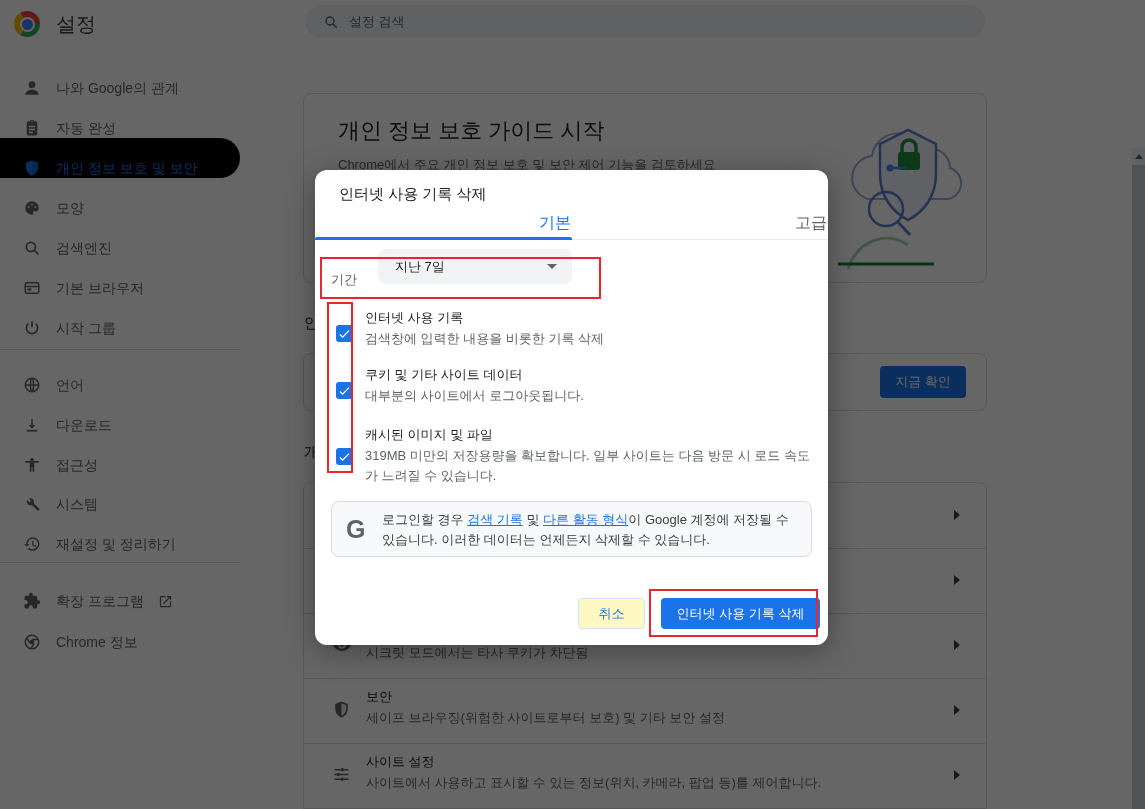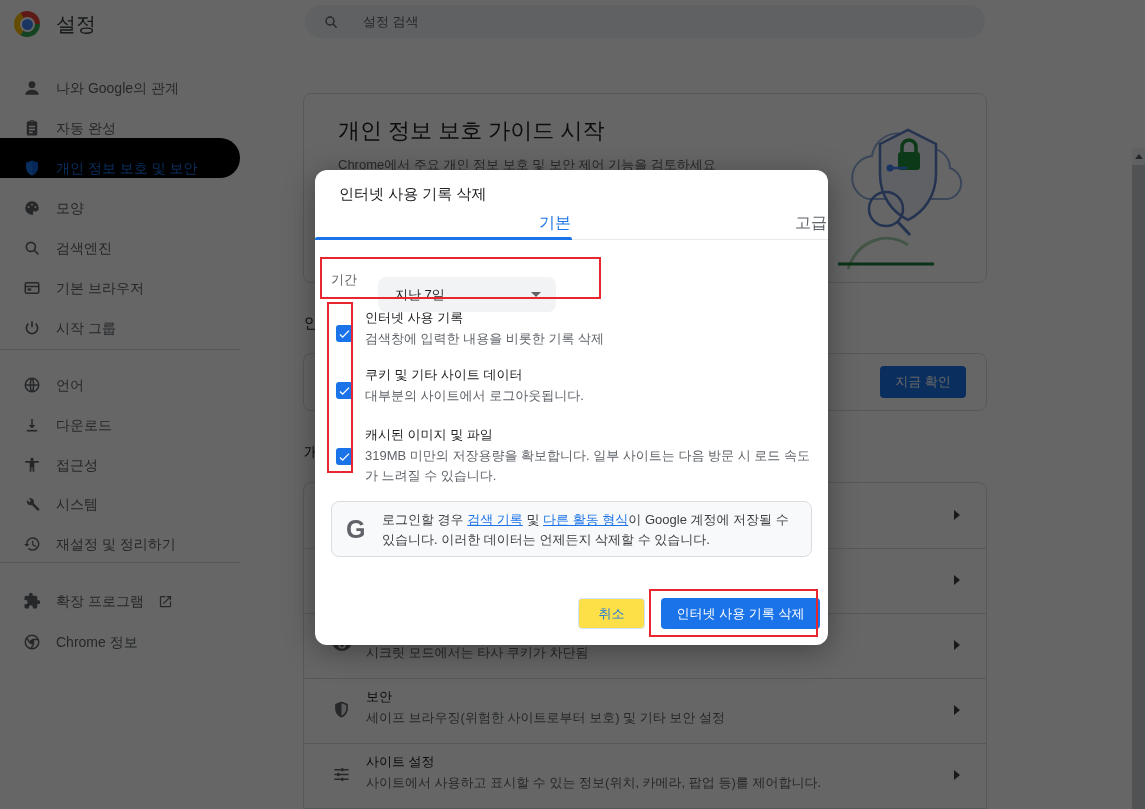--- a/index.html
+++ b/index.html
@@ -16,55 +16,55 @@
   .sb-title{margin-left:16px;font-size:20px;color:#3c4043;}
   .sb-item{position:absolute;left:0;width:240px;height:40px;display:flex;align-items:flex-end;cursor:pointer;}
   .sb-item .ic{width:20px;height:20px;margin-left:22px;flex:none;display:flex;align-items:center;justify-content:center;}
   .sb-item .lbl{margin-left:14px;font-size:14px;font-weight:500;color:#5f6368;white-space:nowrap;}
   .sb-item.sel{background:#000000;border-radius:0 24px 24px 0;}
   .sb-item.sel .lbl{color:#1a73e8;}
   .sb-div{position:absolute;left:0;width:240px;border-top:1px solid #dadce0;}
   svg.gi{fill:#5f6368;}
   
   .searchbar{left:305px;top:5px;width:680px;height:33px;border-radius:17px;background:#f1f3f4;display:flex;align-items:center;}
-  .searchbar .ph{font-size:13px;color:#5f6368;margin-left:24px;}
+  .searchbar .ph{font-size:13px;color:#5f6368;margin-left:10px;}
   .card{position:absolute;background:#fff;border:1px solid #dadce0;border-radius:8px;box-sizing:border-box;}
   .sec-head{position:absolute;font-size:15px;font-weight:500;color:#202124;white-space:nowrap;}
   .btn-blue{background:#1a73e8;color:#fff;font-size:13px;font-weight:500;border:none;border-radius:4px;cursor:pointer;
             display:flex;align-items:center;justify-content:center;font-family:inherit;margin-left:8px;}
   .row{position:absolute;left:0;width:682px;height:65px;border-bottom:1px solid #dadce0;cursor:pointer;}
   .row .ric{position:absolute;left:28px;top:22px;width:20px;height:20px;}
   .row .rt{position:absolute;left:62px;top:10px;font-size:13px;color:#202124;}
   .row .rs{position:absolute;left:62px;top:31px;font-size:13px;color:#5f6368;white-space:nowrap;}
   .chev{position:absolute;right:26px;top:27px;width:0;height:0;border-left:6px solid #3c4043;
         border-top:5px solid transparent;border-bottom:5px solid transparent;}
   
   .scrim{left:0;top:0;width:1145px;height:809px;background:rgba(0,0,0,0.6);z-index:5;}
   .dialog{left:315px;top:170px;width:513px;height:475px;background:#fff;border-radius:12px;z-index:10;
           box-shadow:0 6px 30px rgba(0,0,0,.35);}
   .dlg-title{position:absolute;left:24px;top:15px;font-size:15px;color:#202124;}
   .tabs{position:absolute;left:0;top:40px;width:513px;height:30px;border-bottom:1px solid #e8eaed;box-sizing:border-box;}
   .tab{position:absolute;top:0;width:256px;height:30px;text-align:right;font-size:16px;line-height:26px;color:#5f6368;cursor:pointer;}
   .tab.active{color:#1a73e8;font-weight:500;}
   .tab-underline{position:absolute;left:0;top:67px;width:257px;height:3px;background:#1a73e8;border-radius:2px 2px 0 0;}
   .trange-label{position:absolute;left:16px;top:101px;font-size:13px;color:#5f6368;}
-  .select{position:absolute;left:63px;top:107px;width:178px;height:35px;background:#f1f3f4;border-radius:8px;cursor:pointer;}
+  .select{position:absolute;left:63px;top:79px;width:194px;height:35px;background:#f1f3f4;border-radius:8px;cursor:pointer;}
   .select .val{position:absolute;left:17px;top:9px;font-size:13px;color:#202124;}
   .select .caret{position:absolute;right:15px;top:15px;width:0;height:0;border-top:5px solid #5f6368;
                  border-left:5px solid transparent;border-right:5px solid transparent;}
   .cbx{position:absolute;width:17px;height:17px;background:#1a73e8;border-radius:3px;cursor:pointer;}
   .cbx svg{position:absolute;left:1px;top:1px;}
   .ck-t{position:absolute;font-size:13px;color:#202124;white-space:nowrap;}
   .ck-s{position:absolute;font-size:13px;color:#5f6368;line-height:20px;}
   .gbox{position:absolute;left:16px;top:331px;width:481px;height:56px;background:#f8f9fa;border:1px solid #dadce0;
         border-radius:8px;box-sizing:border-box;}
   .gbox .g{position:absolute;left:14px;top:13px;font-size:25px;font-weight:bold;color:#5f6368;}
   .gbox .txt{position:absolute;left:50px;top:8px;width:420px;font-size:13px;color:#3c4043;line-height:20px;}
   .gbox a{color:#1a73e8;text-decoration:underline;cursor:pointer;}
-  .btn-outline{position:absolute;background:#fde047;border:1px solid #d2e3fc;border-radius:4px;color:#1a73e8;
+  .btn-outline{position:absolute;background:#fef9c3;border:1px solid #d2e3fc;border-radius:4px;color:#1a73e8;
                font-size:13px;font-weight:500;cursor:pointer;display:flex;align-items:center;justify-content:center;font-family:inherit;}
   .redbox{position:absolute;border:2px solid #e8262d;z-index:20;box-sizing:border-box;pointer-events:none;}
   
   .scroll-track{left:1132px;top:148px;width:13px;height:661px;background:#c9ccd0;}
   .scroll-btn{position:absolute;left:0;top:0;width:13px;height:17px;background:#f1f3f4;display:flex;align-items:center;justify-content:center;}
   .scroll-btn .up{width:0;height:0;border-bottom:5px solid #5f6368;border-left:4px solid transparent;border-right:4px solid transparent;}
 </style>
 </head>
 <body>
 

